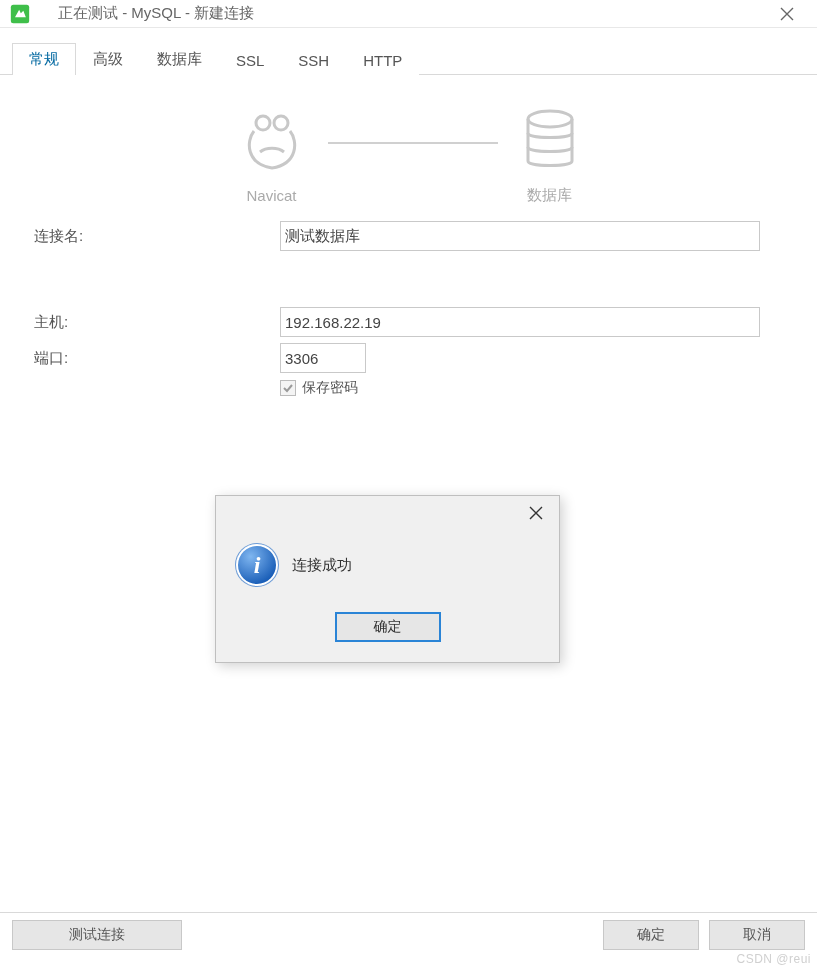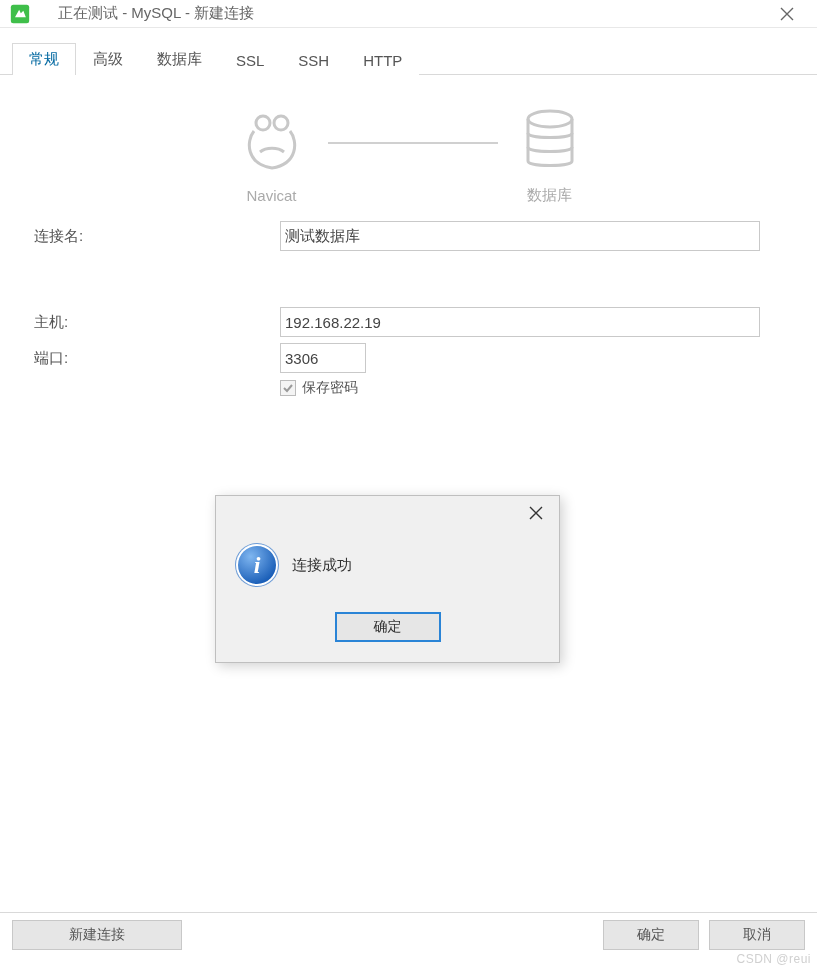--- a/index.html
+++ b/index.html
@@ -263,21 +263,21 @@
             </svg>
         </span>
         <span>保存密码</span>
       </div>
     </div>
 
   </div>
 </div>
 
 <div class="bottombar">
-  <button class="btn btn-wide">新建连接</button>
+  <button class="btn btn-wide">测试连接</button>
   <div class="spacer"></div>
   <button class="btn btn-std">确定</button>
   <button class="btn btn-std">取消</button>
 </div>
 
 <div class="modal">
   <div class="modal-title">
     <span class="modal-close">
       <svg width="14" height="14" viewBox="0 0 14 14">
           <path d="M1 1 L13 13 M13 1 L1 13" stroke="#333" stroke-width="1.4"></path>

